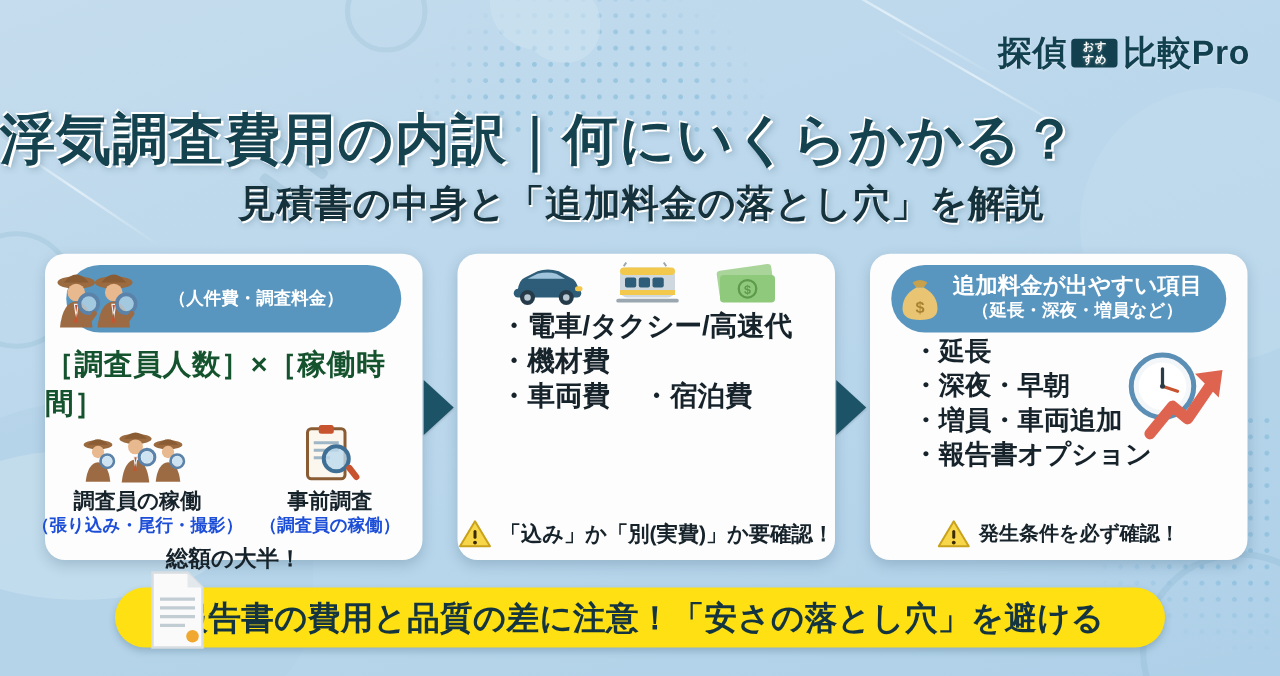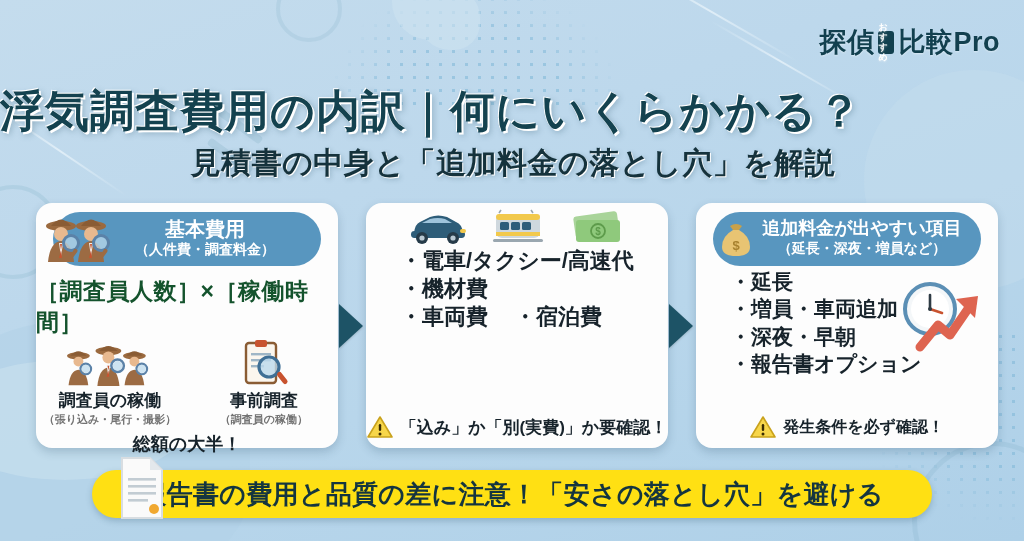--- a/index.html
+++ b/index.html
@@ -46,21 +46,21 @@
     background:#cde3f0;border-radius:50%;opacity:.5;}
   .wash-r{position:absolute;right:-60px;top:70px;width:220px;height:220px;
     background:#c9e0ef;border-radius:50%;opacity:.35;}
 
   
   .brand{position:absolute;right:24px;top:24px;display:flex;align-items:center;
     gap:2px;color:#12404f;font-weight:bold;font-size:27px;letter-spacing:.5px;
     text-shadow:0 1px 2px rgba(255,255,255,.45);}
   .brand .osusume{display:inline-flex;flex-direction:column;justify-content:center;
     align-items:center;background:#12404f;color:#fff;border-radius:3px;
-    width:16px;height:23px;line-height:10px;font-size:9px;margin:0 2px;font-weight:bold;}
+    width:37px;height:23px;line-height:10px;font-size:9px;margin:0 2px;font-weight:bold;}
 
   
   .title{position:absolute;left:0;right:0;top:82px;text-align:left;
     font-size:44px;font-weight:bold;color:#14424f;letter-spacing:1px;
     text-shadow:2px 2px 0 #ffffff, -1px -1px 0 #ffffff, 3px 3px 6px rgba(40,80,100,.35);}
   .subtitle{position:absolute;left:2px;right:0;top:143px;text-align:center;
     font-size:30px;font-weight:bold;color:#15323c;letter-spacing:.5px;
     text-shadow:1px 1px 0 #ffffff, 2px 2px 5px rgba(40,80,100,.3);}
 
   
@@ -82,21 +82,21 @@
 
   .formula{margin-top:10px;font-size:23px;font-weight:bold;color:#14532d;
     letter-spacing:.5px;}
 
   .icon-row{display:flex;justify-content:center;align-items:flex-end;
     gap:18px;margin-top:6px;}
 
   .dual{display:flex;width:100%;justify-content:center;gap:14px;margin-top:2px;}
   .dual-col{display:flex;flex-direction:column;align-items:center;width:140px;}
   .dual-t{font-size:17px;font-weight:bold;color:#17232b;margin-top:1px;}
-  .dual-s{font-size:11px;font-weight:bold;color:#737373;white-space:nowrap;font-family:Liberation Mono, monospace;}
+  .dual-s{font-size:14px;font-weight:bold;color:#1d4ed8;white-space:nowrap;font-family:Liberation Mono, monospace;}
   .card-foot{font-size:18px;font-weight:bold;color:#17232b;margin-top:5px;}
 
   .bullets{margin-top:2px;width:100%;padding-left:34px;box-sizing:border-box;}
   .b-line{font-size:22px;font-weight:bold;color:#17232b;line-height:1.27;
     white-space:nowrap;}
   .b-line .second{margin-left:26px;}
   .bul3{}
   .bul3 .b-line{font-size:21px;line-height:1.3;}
 
   .note{display:flex;align-items:center;gap:7px;justify-content:center;
@@ -177,21 +177,20 @@
               <circle cx="20" cy="24" r="7" fill="#e8b98f"></circle>
               <path d="M7 52 q2 -20 13 -21 q11 1 13 21 z" fill="#9c6b43"></path>
               <path d="M18 33 l2 14 l2 -14 z" fill="#f0f0f0"></path>
               <path d="M19 34 l1 6 l-2 8 l3 0 l-1 -8 l1 -6 z" fill="#c8532f"></path>
               <circle cx="30" cy="33" r="7.5" fill="none" stroke="#5b82a8" stroke-width="3"></circle>
               <circle cx="30" cy="33" r="6" fill="#bcd9ec" opacity=".75"></circle>
               <rect x="34" y="38" width="4" height="10" rx="2" fill="#9c6b43" transform="rotate(35 34 38)"></rect>
             </g>
           </svg>
         </span>
-        <div class="pill-main" style="padding-left:36px;">基本費用</div>
         <div class="pill-sub" style="padding-left:36px;">（人件費・調査料金）</div>
       </div>
 
       <div class="formula">［調査員人数］×［稼働時間］</div>
 
       <div class="dual">
         <div class="dual-col">
           <span>
             <svg width="96" height="48" viewBox="0 0 96 48">
               <g transform="translate(0,6) scale(0.82)">
@@ -326,22 +325,22 @@
           <line x1="36" y1="32" x2="36" y2="18" stroke="#2e3b44" stroke-width="2.6" stroke-linecap="round"></line>
           <line x1="36" y1="32" x2="48" y2="36" stroke="#c8532f" stroke-width="2.6" stroke-linecap="round"></line>
           <circle cx="36" cy="32" r="2" fill="#2e3b44"></circle>
           <path d="M26 70 L44 48 L56 58 L78 26" fill="none" stroke="#de6450" stroke-width="9" stroke-linejoin="round" stroke-linecap="round"></path>
           <path d="M62 22 L84 19 L81 41 Z" fill="#de6450"></path>
         </svg>
       </div>
 
       <div class="bullets bul3">
         <div class="b-line">・延長</div>
+        <div class="b-line">・深夜・早朝</div>
         <div class="b-line">・増員・車両追加</div>
-        <div class="b-line">・深夜・早朝</div>
         <div class="b-line">・報告書オプション</div>
       </div>
 
       <div class="note note-3">
         <span>
           <svg width="26" height="24" viewBox="0 0 26 24">
             <path d="M13 2 L25 22 L1 22 Z" fill="#f7d64a" stroke="#c9a21c" stroke-width="1.6" stroke-linejoin="round"></path>
             <rect x="11.8" y="9" width="2.4" height="7" rx="1.2" fill="#3a2c00"></rect>
             <circle cx="13" cy="19" r="1.5" fill="#3a2c00"></circle>
           </svg>

